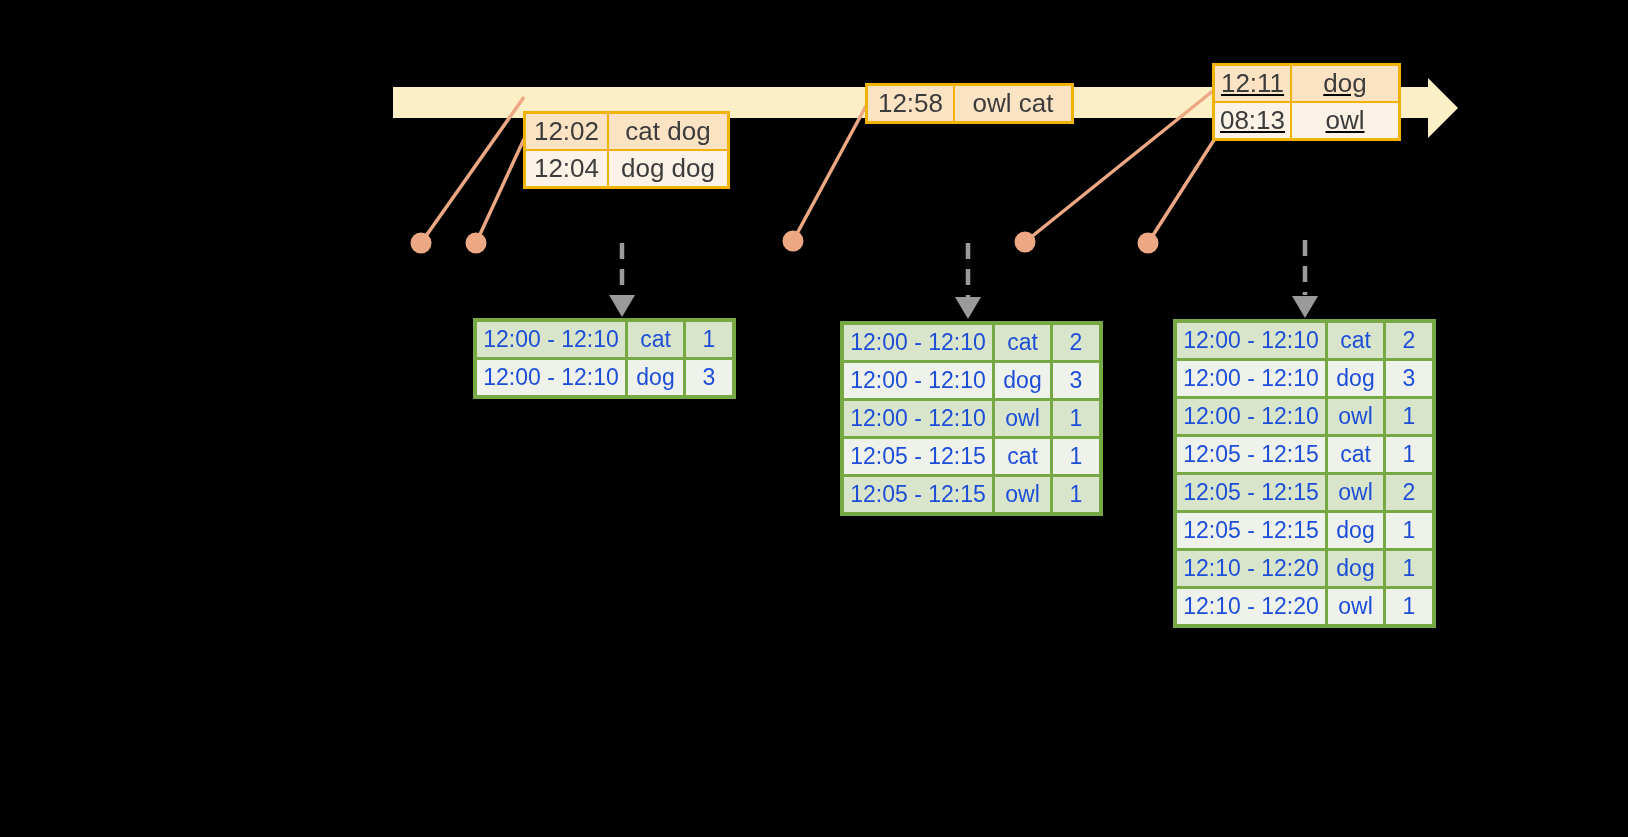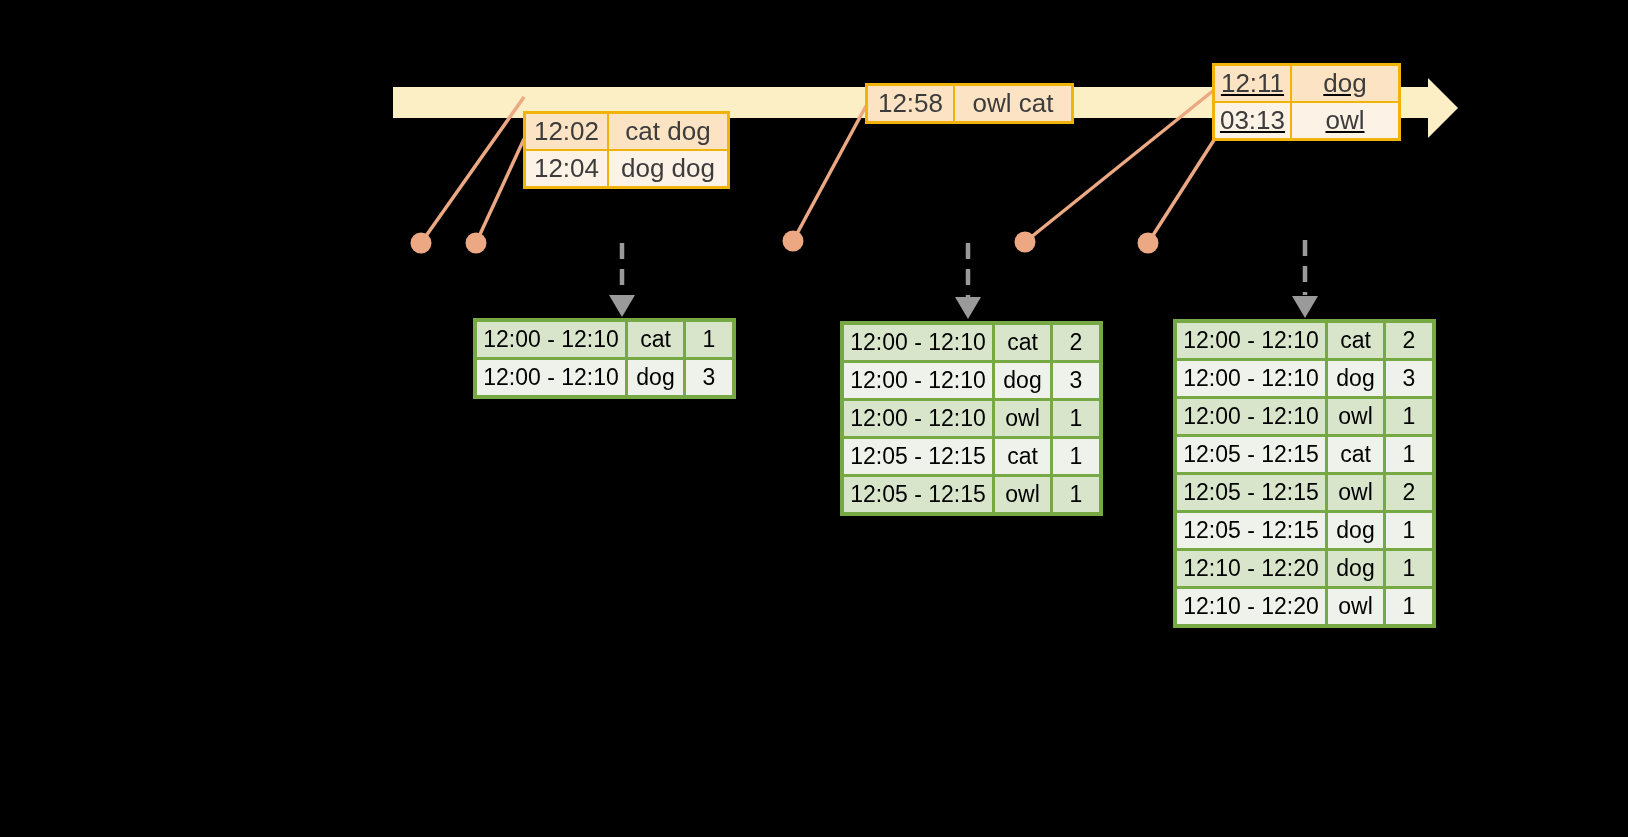--- a/index.html
+++ b/index.html
@@ -35,21 +35,21 @@
     position:absolute;
     display:grid;
     gap:3px;
     background:#76A943;
     border:4px solid #76A943;
     grid-auto-rows:35px;
     z-index:3;
   }
   .result-table .cell{
     display:flex;align-items:center;justify-content:center;
-    font-size:23px;color:#000000;
+    font-size:23px;color:#1d4ed8;
     white-space:nowrap;
   }
   .result-table .r-dark{background:#D9E5CA;}
   .result-table .r-light{background:#EFF2EA;}
 </style>
 </head>
 <body>
 
 <div class="stage">
 
@@ -93,21 +93,21 @@
     </div>
 
   <div class="event-table" style="left:865px; top:83px; width:203px; grid-template-columns:85px 1fr;">
       <div class="cell r-dark">12:58</div>
       <div class="cell r-dark">owl cat</div>
     </div>
 
   <div class="event-table" style="left:1212px; top:63px; width:183px; grid-template-columns:75px 1fr;text-decoration:underline;">
       <div class="cell r-dark">12:11</div>
       <div class="cell r-dark">dog</div>
-      <div class="cell r-light">03:13</div>
+      <div class="cell r-light">08:13</div>
       <div class="cell r-light">owl</div>
     </div>
 
   <div class="result-table" style="left:473px; top:318px; width:255px; grid-template-columns:148px 55px 1fr;">
       <div class="cell r-dark">12:00 - 12:10</div>
       <div class="cell r-dark">cat</div>
       <div class="cell r-dark">1</div>
       <div class="cell r-light">12:00 - 12:10</div>
       <div class="cell r-light">dog</div>
       <div class="cell r-light">3</div>

